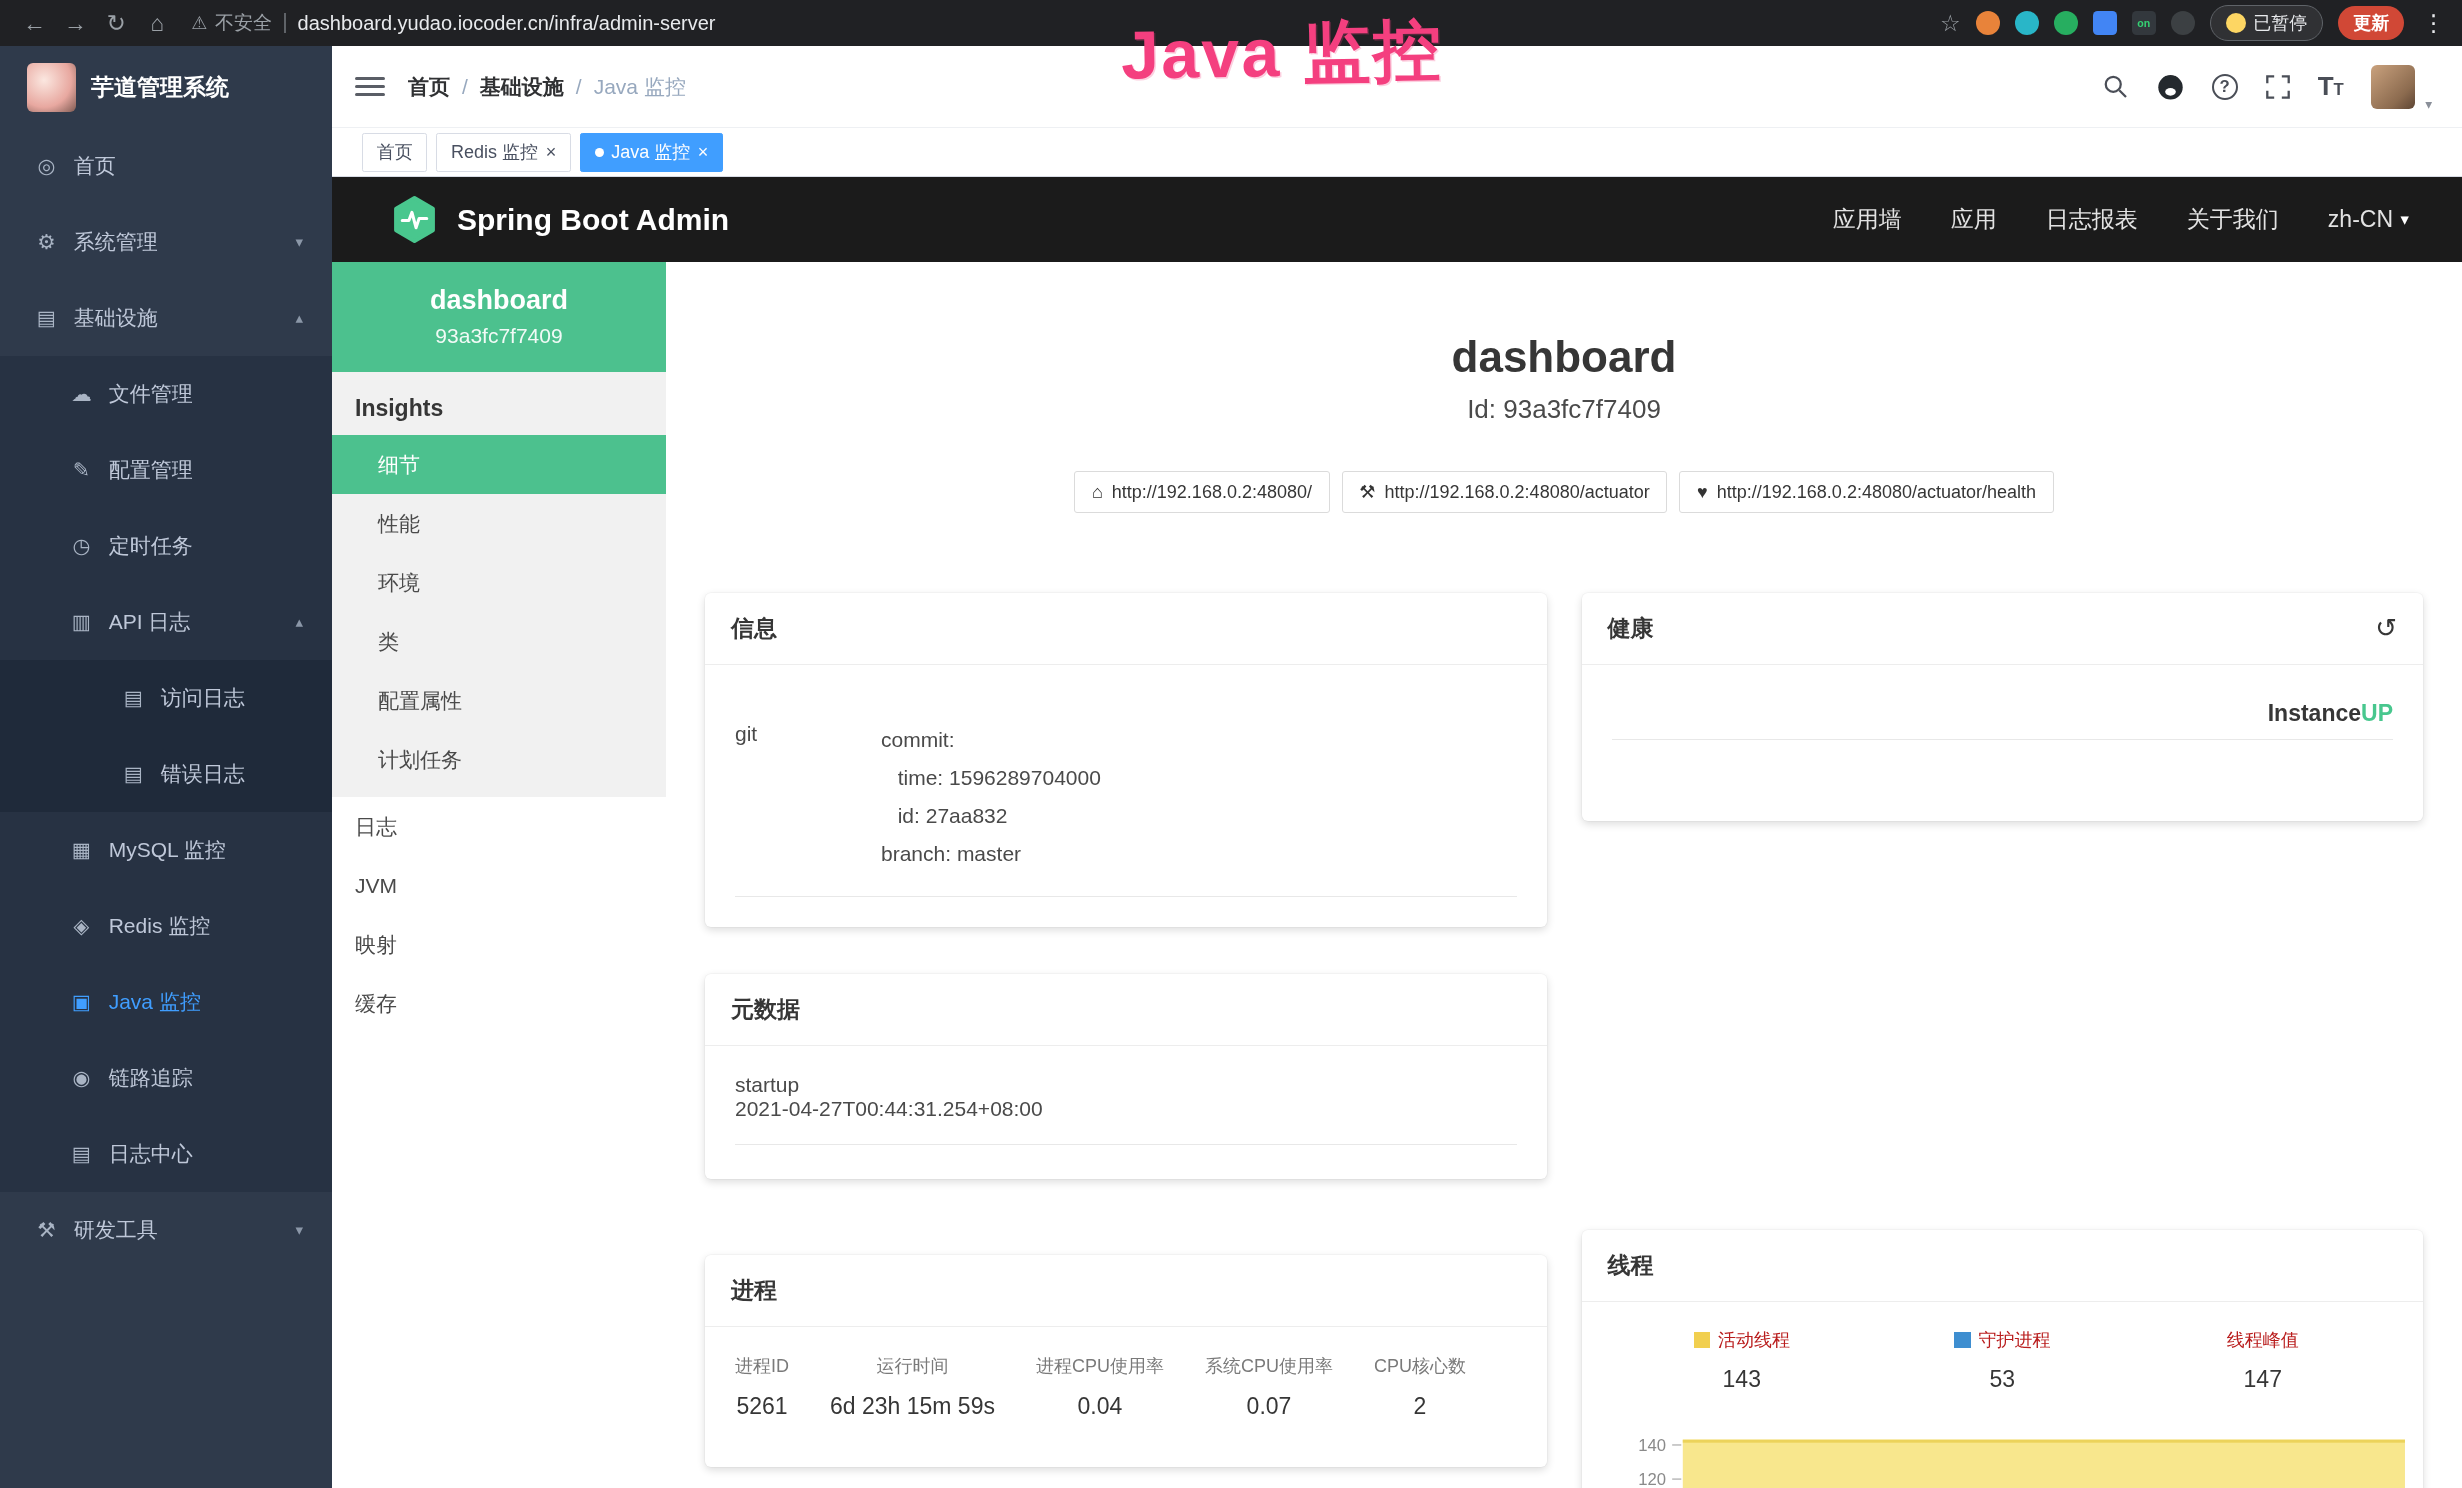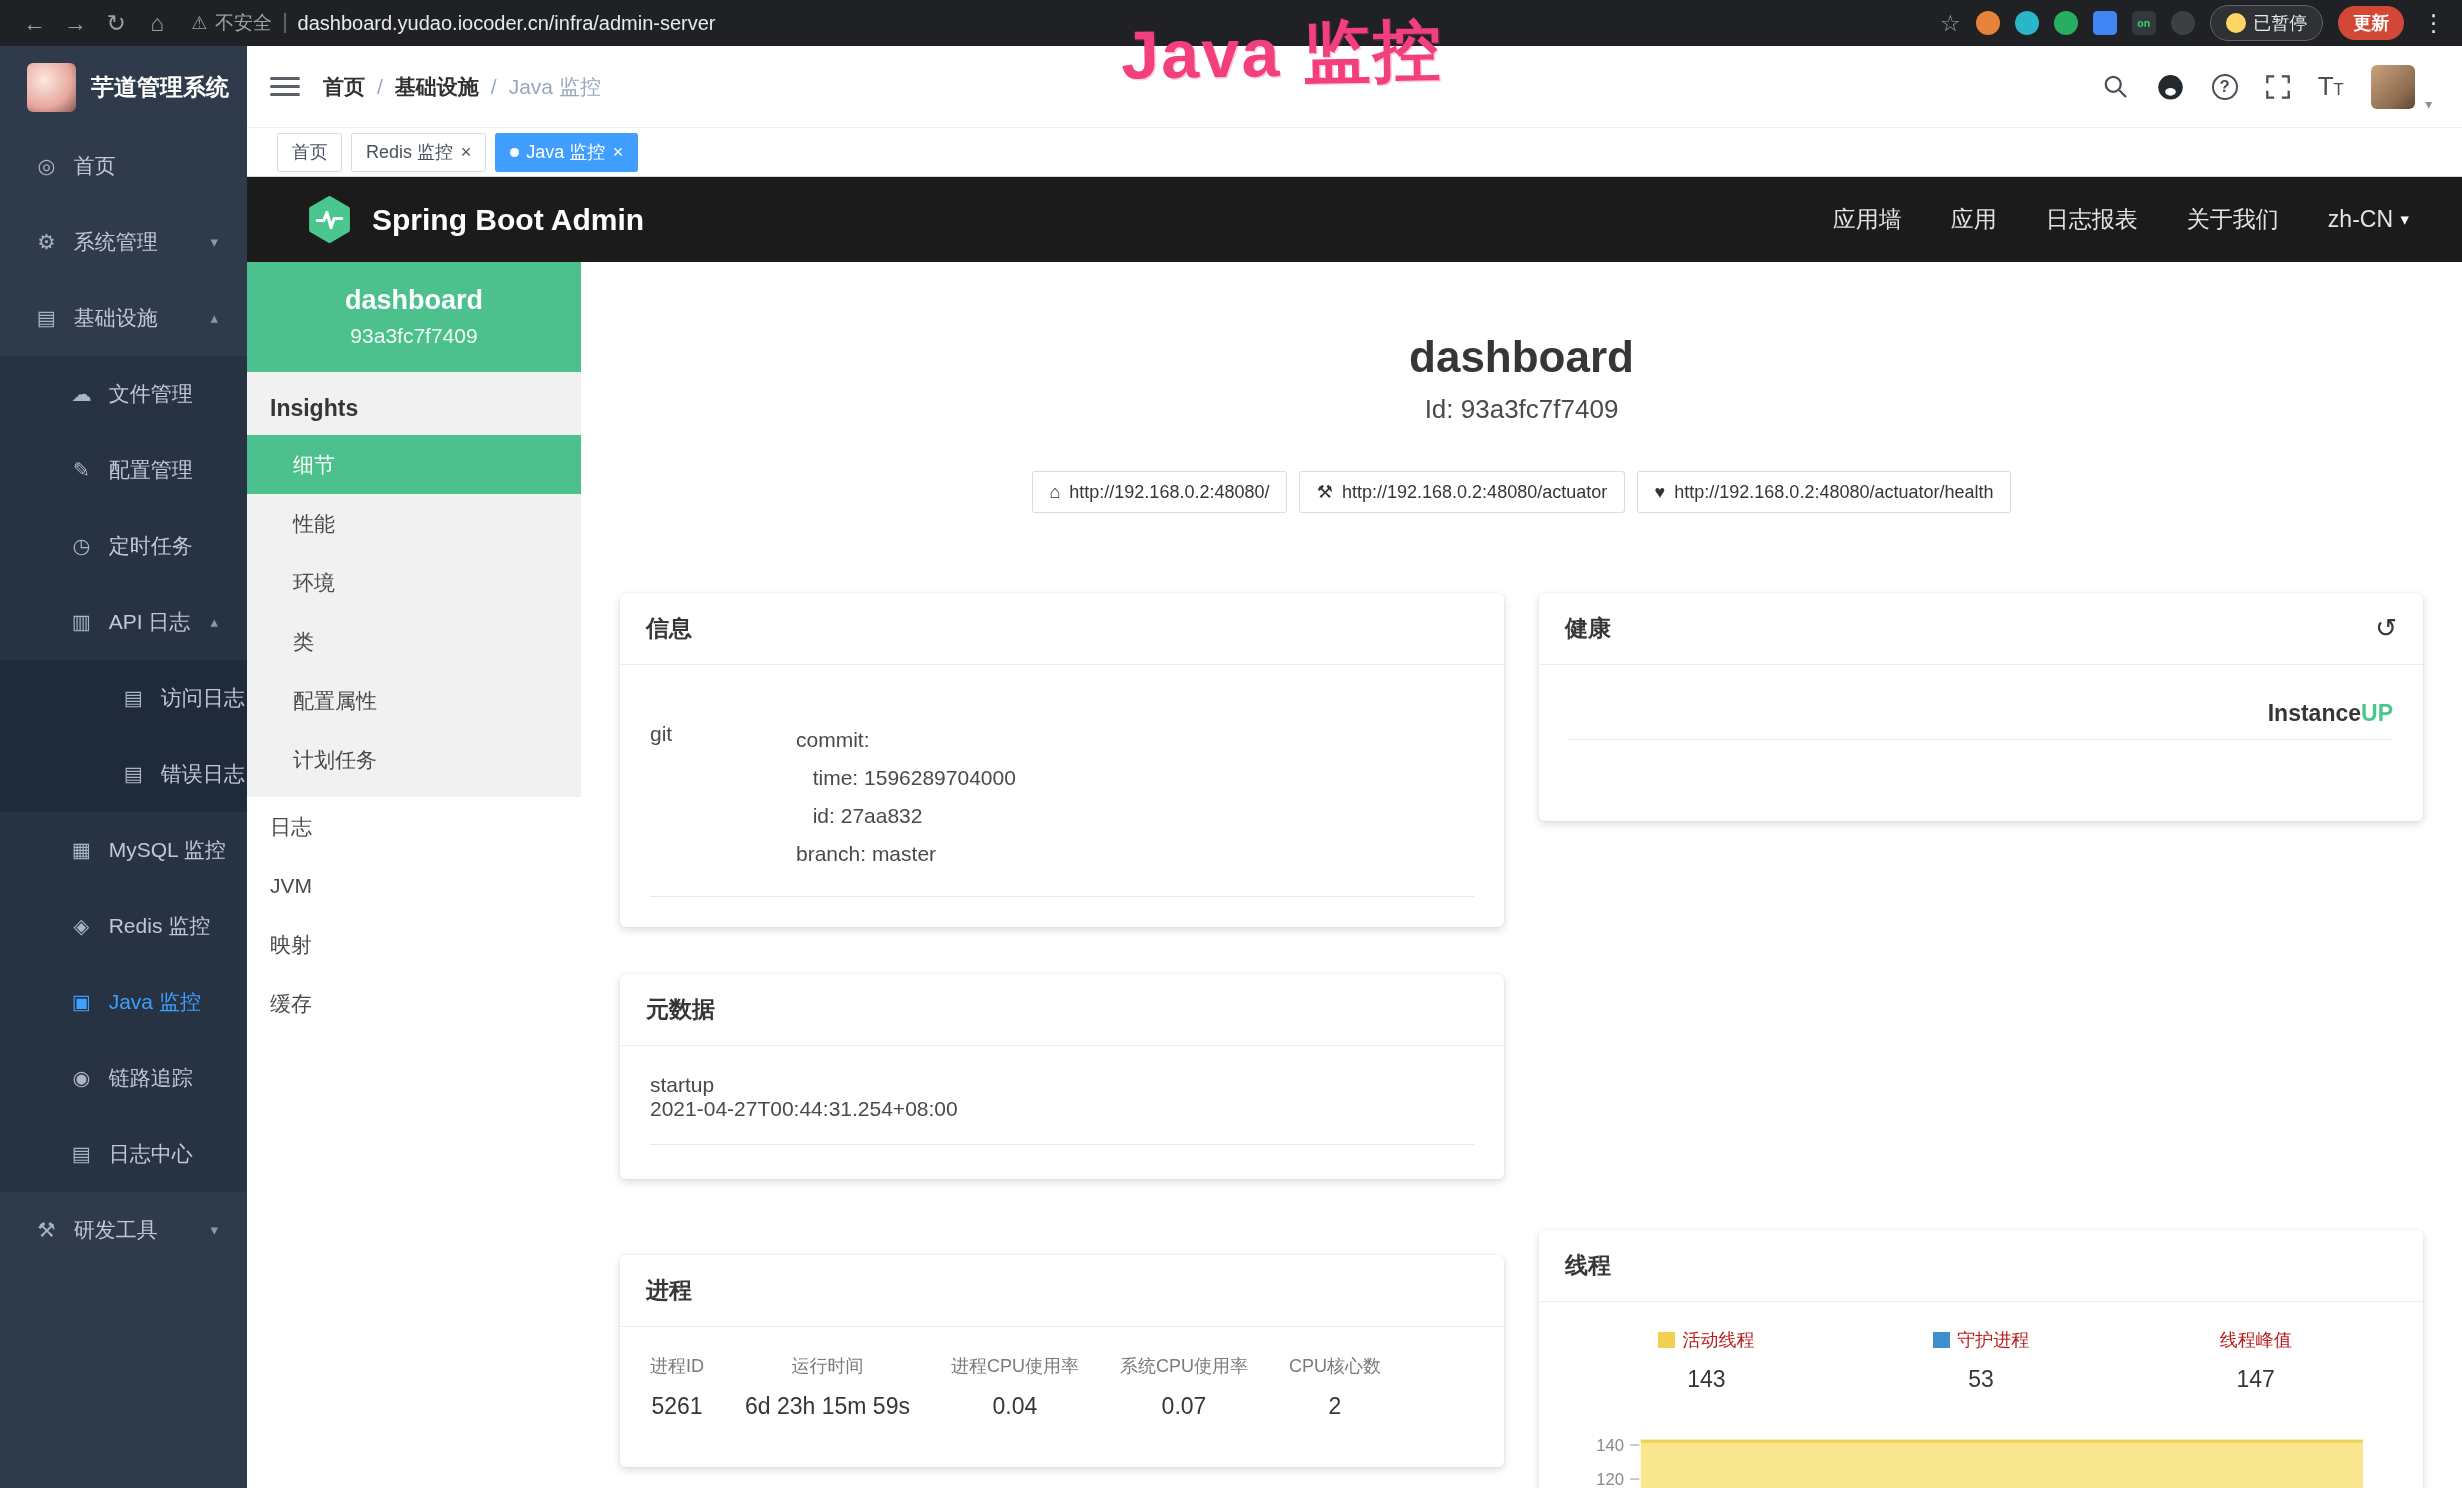--- a/index.html
+++ b/index.html
@@ -26,21 +26,21 @@
     font-size:18px; white-space:nowrap; }
   .pill.paused { background:#303134; border:0.8px solid #5f6368; color:#e8eaed; }
   .smiley { width:20px; height:20px; border-radius:50%; background:#fdd663; display:inline-block; }
   .pill.update { background:#d14836; color:#fff; font-weight:bold; }
   .more { font-size:23px; color:#e8eaed; margin-left:3px; }
 
   
   .shell { display:flex; height:1443px; }
 
   
-  .sidebar { width:247px; flex-shrink:0; background:#2f3a4b; overflow:hidden; }
+  .sidebar { width:332px; flex-shrink:0; background:#2f3a4b; overflow:hidden; }
   .logo-row { height:82px; display:flex; align-items:center; gap:15px; padding-left:27px; }
   .logo-img { width:49px; height:49px; border-radius:6px;
     background:radial-gradient(circle at 35% 35%, #fbe7e0, #e8a8a0 60%, #7e5a52); }
   .logo-title { color:#fff; font-size:23px; font-weight:bold; }
   .mi { height:76px; display:flex; align-items:center; position:relative;
     font-size:21px; color:#bfc8d9; cursor:pointer; }
   .mi .mi-icon { width:27px; margin-right:13.7px; font-size:20.5px; color:#a9b4c4; text-align:center; }
   .mi .mi-caret { position:absolute; right:29px; font-size:15px; color:#8b97a8; }
   .lvl0 { padding-left:33px; }
   .lvl1 { padding-left:68px; background:#273243; }
@@ -55,21 +55,21 @@
   .hamburger { width:30px; display:flex; flex-direction:column; gap:5.3px; cursor:pointer; }
   .hamburger i { display:block; height:3px; background:#5a5e66; border-radius:1.5px; }
   .breadcrumb { display:flex; align-items:center; margin-left:23px; font-size:21px; }
   .bc-item { color:#303133; font-weight:bold; }
   .bc-sep { color:#97a8be; margin:0 12px; font-weight:normal; }
   .bc-last { color:#97a8be; font-weight:normal; }
   .topbar .spacer { flex:1; }
   .top-icons { display:flex; align-items:center; gap:27px; }
   .help-circle { width:26px; height:26px; border:2.3px solid #4a4e57; border-radius:50%;
     display:flex; align-items:center; justify-content:center; font-size:16.7px; color:#4a4e57; font-weight:bold; }
-  .fs-icon { font-size:26px; color:#4a4e57; font-weight:normal; }
+  .fs-icon { font-size:26px; color:#4a4e57; font-weight:bold; }
   .fs-icon .fs-small { font-size:16.7px; }
   .avatar { width:44px; height:44px; border-radius:6px;
     background:linear-gradient(135deg,#caa27e,#8c6b4f 70%,#5d4533); }
   .av-caret { font-size:13.7px; color:#8a8f99; margin-left:-16.7px; margin-top:35px; }
 
   
   .tagsbar { height:49px; display:flex; align-items:center; gap:9px; padding-left:30px;
     border-bottom:0.8px solid #d8dce5; background:#fff; }
   .tag { height:39px; display:flex; align-items:center; gap:7.6px; padding:0 13.7px;
     border:0.8px solid #d8dce5; border-radius:2.3px; font-size:18px; color:#495060;

